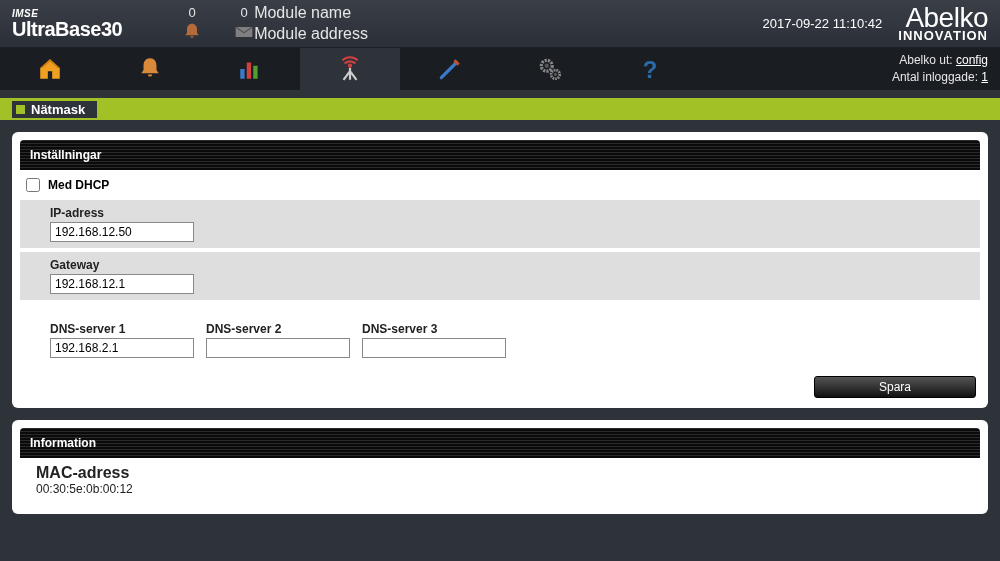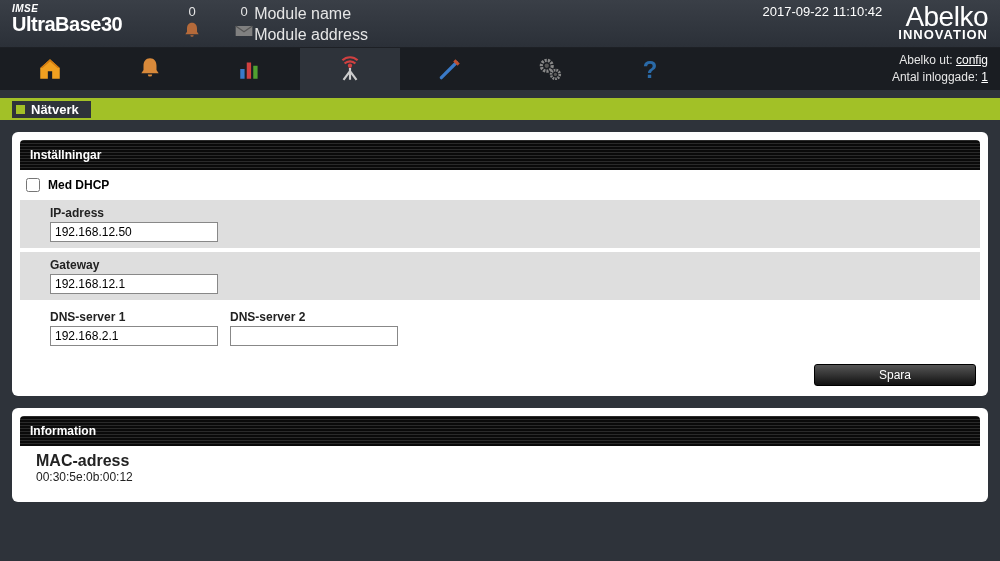--- a/index.html
+++ b/index.html
@@ -8,25 +8,25 @@
   background: #2e333a;
   width: 1000px;
   height: 561px;
   overflow: hidden;
   font-size: 12px;
   color: #fff;
 }
 
 .top-header {
   display: flex;
-  align-items: flex-start;
+  align-items: center;
   height: 48px;
   background: linear-gradient(to bottom, #3a3f47 0%, #2b3038 100%);
   border-bottom: 1px solid #1d2025;
-  padding: 4px 12px;
+  padding: 17px 12px;
 }
 .brand { display: flex; flex-direction: column; line-height: 1; }
 .brand .imse { font-size: 10px; font-style: italic; font-weight: bold; letter-spacing: 0.5px; }
 .brand .name { font-size: 20px; font-weight: bold; letter-spacing: -0.5px; }
 .counters { display: flex; gap: 32px; margin-left: 60px; align-items: center; }
 .counter { display: flex; flex-direction: column; align-items: center; gap: 2px; }
 .counter .num { font-size: 13px; color: #e6e6e6; }
 .module-info { font-size: 16px; color: #e6e6e6; line-height: 1.3; }
 .spacer { flex: 1; }
 .timestamp { font-size: 13px; color: #fff; margin-right: 16px; }
@@ -115,29 +115,29 @@
 .checkbox-row input[type=checkbox] {
   width: 14px; height: 14px;
 }
 .field-label {
   font-weight: bold;
   font-size: 12px;
   margin-bottom: 2px;
   color: #222;
 }
 .text-input {
-  width: 168px;
+  width: 144px;
   height: 20px;
   border: 1px solid #888;
   padding: 1px 4px;
   font-size: 12px;
   background: #fff;
 }
 .dns-row { display: flex; gap: 12px; }
-.dns-col { display: flex; flex-direction: column; }
+.dns-col { display: flex; flex-direction: column; margin-top: 12px; }
 .save-row {
   display: flex;
   justify-content: flex-end;
   padding: 8px 4px 2px 4px;
 }
 .save-btn {
   background: linear-gradient(to bottom, #555 0%, #333 50%, #111 100%);
   color: #fff;
   border: 1px solid #000;
   border-radius: 3px;
@@ -242,21 +242,21 @@
       <span>Antal inloggade:</span>
       <a>1</a>
     </div>
   </div>
 </div>
 
 <div class="title-bar">
   <div class="inner">
     <div style="display:flex; align-items:center; background:#2e333a; padding:0px 4px; gap:6px;">
       <span class="sq" style="background:#a2c127;"></span>
-      <span class="label">Nätverk</span>
+      <span class="label">Nätmask</span>
     </div>
   </div>
 </div>
 
 <div class="card">
   <div class="section-header">Inställningar</div>
 
   <div class="checkbox-row">
     <input type="checkbox" style="">
     <span style="font-weight:bold;">Med DHCP</span>
@@ -273,20 +273,24 @@
     <input class="text-input" value="192.168.12.1" style="">
   </div>
 
   <div class="row white dns-row" style="padding-left:30px;">
     <div class="dns-col">
       <div class="field-label">DNS-server 1</div>
       <input class="text-input" value="192.168.2.1" style="">
     </div>
     <div class="dns-col">
       <div class="field-label">DNS-server 2</div>
+      <input class="text-input" value="" style="">
+    </div>
+    <div class="dns-col">
+      <div class="field-label">DNS-server 3</div>
       <input class="text-input" value="" style="">
     </div>
   </div>
 
   <div class="save-row">
     <button class="save-btn">Spara</button>
   </div>
 </div>
 
 <div class="card" style="margin-top:4px;">

